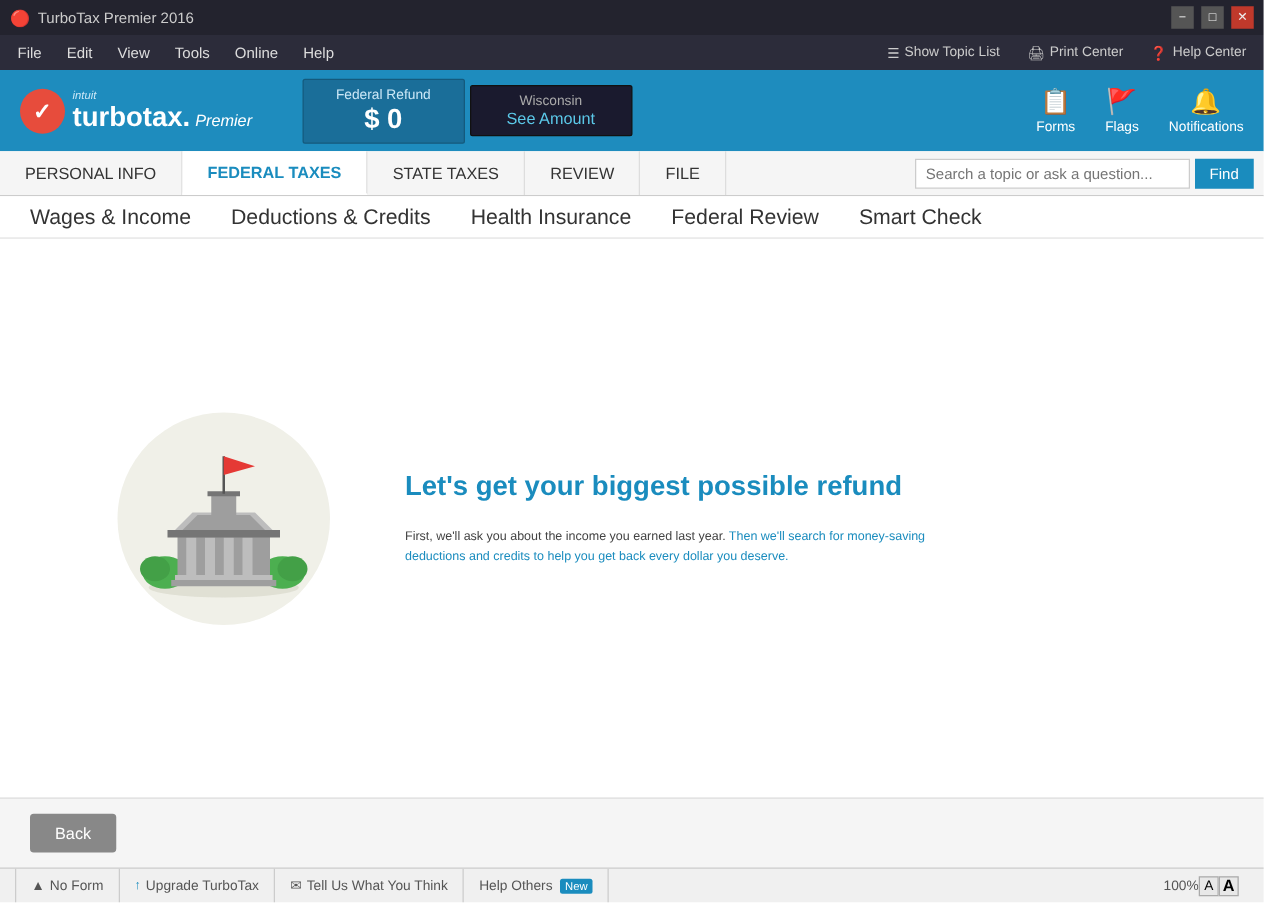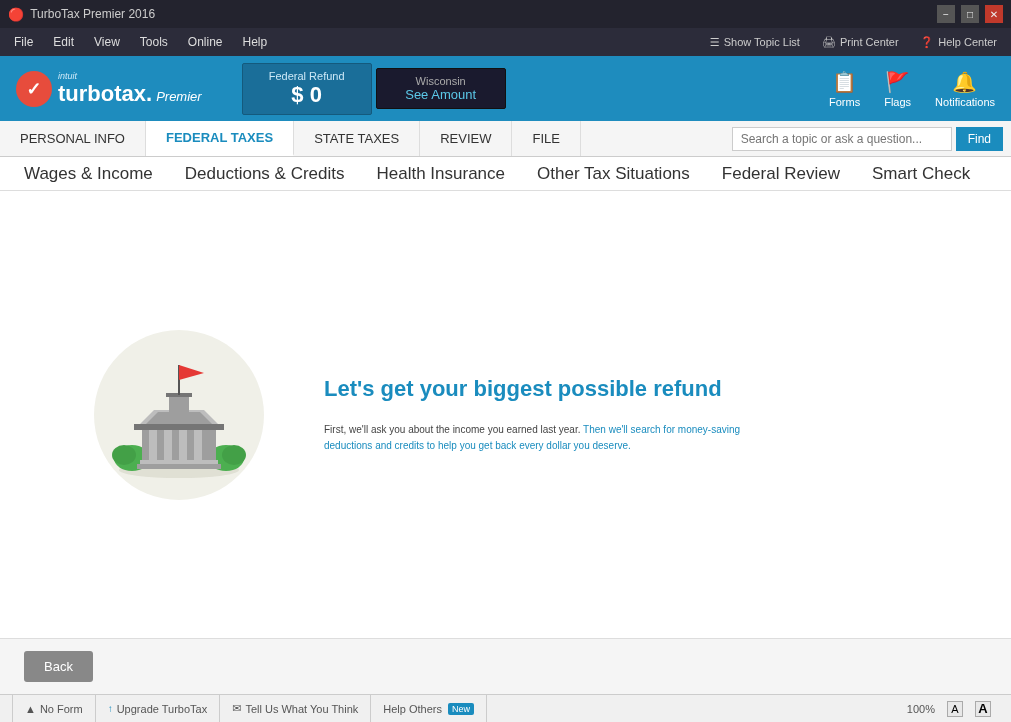--- a/index.html
+++ b/index.html
@@ -430,21 +430,20 @@
   <div class="nav-search">
     <input type="text" placeholder="Search a topic or ask a question..." style="">
     <button class="nav-search-btn">Find</button>
   </div>
 </div>
 
 <div id="subnav">
   <span class="sub-nav-item">Wages &amp; Income</span>
   <span class="sub-nav-item">Deductions &amp; Credits</span>
   <span class="sub-nav-item">Health Insurance</span>
-  <span class="sub-nav-item">Other Tax Situations</span>
   <span class="sub-nav-item">Federal Review</span>
   <span class="sub-nav-item">Smart Check</span>
 </div>
 
 <div id="main-content">
   <div class="building-illustration">
     <div class="building-circle">
       <svg width="150" height="150" viewBox="0 0 150 150">
 
         <ellipse cx="75" cy="130" rx="60" ry="8" fill="#d0d0c0" opacity="0.5"></ellipse>
@@ -501,18 +500,18 @@
     <span>Upgrade TurboTax</span>
   </div>
   <div class="status-item" style="cursor:pointer;">
     <span>✉</span>
     <span>Tell Us What You Think</span>
   </div>
   <div class="status-item" style="cursor:pointer;">
     <span>Help Others</span>
     <span class="status-new-badge">New</span>
   </div>
-  <div class="status-right" style="margin-left:auto;display:flex;align-items:center;gap:12px;padding-right:8px;">
+  <div class="status-right" style="margin-left:auto;display:flex;align-items:center;gap:0;padding-right:8px;">
     <span style="font-size:11px;">100%</span>
     <button class="zoom-btn">A</button>
     <button class="zoom-btn" style="font-size:13px;font-weight:bold;">A</button>
   </div>
 </div>
 
 </body></html>

